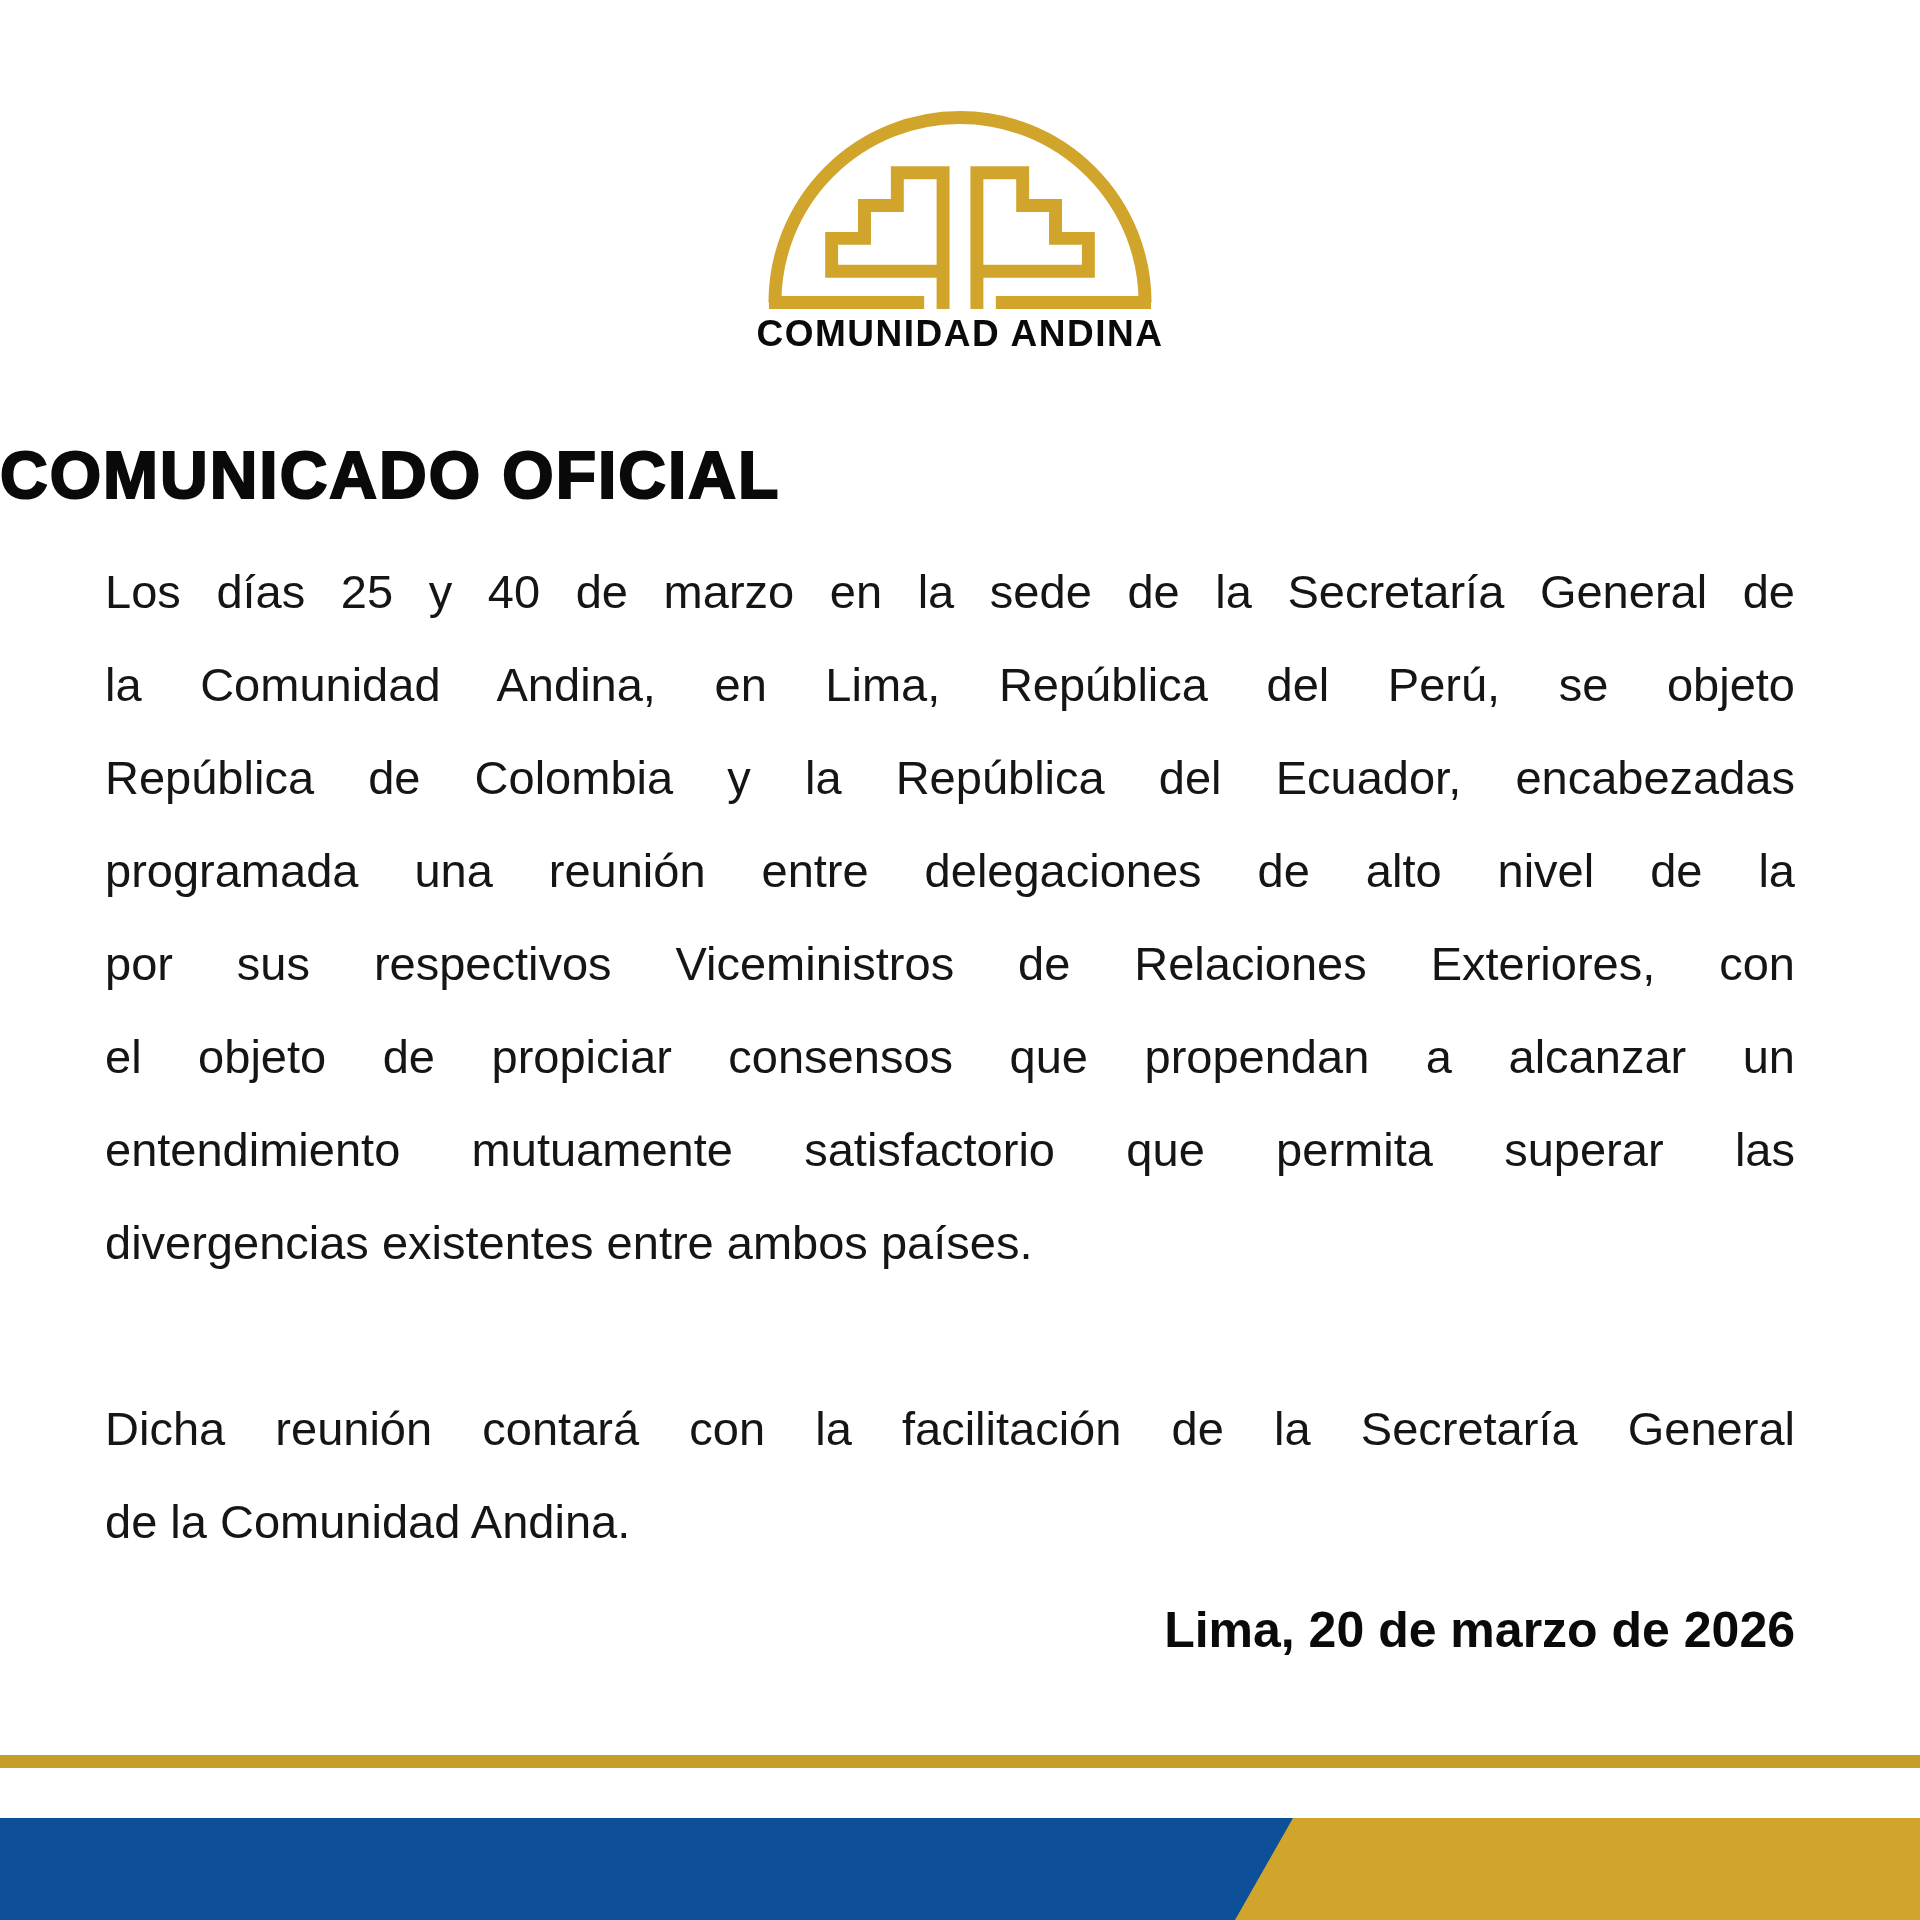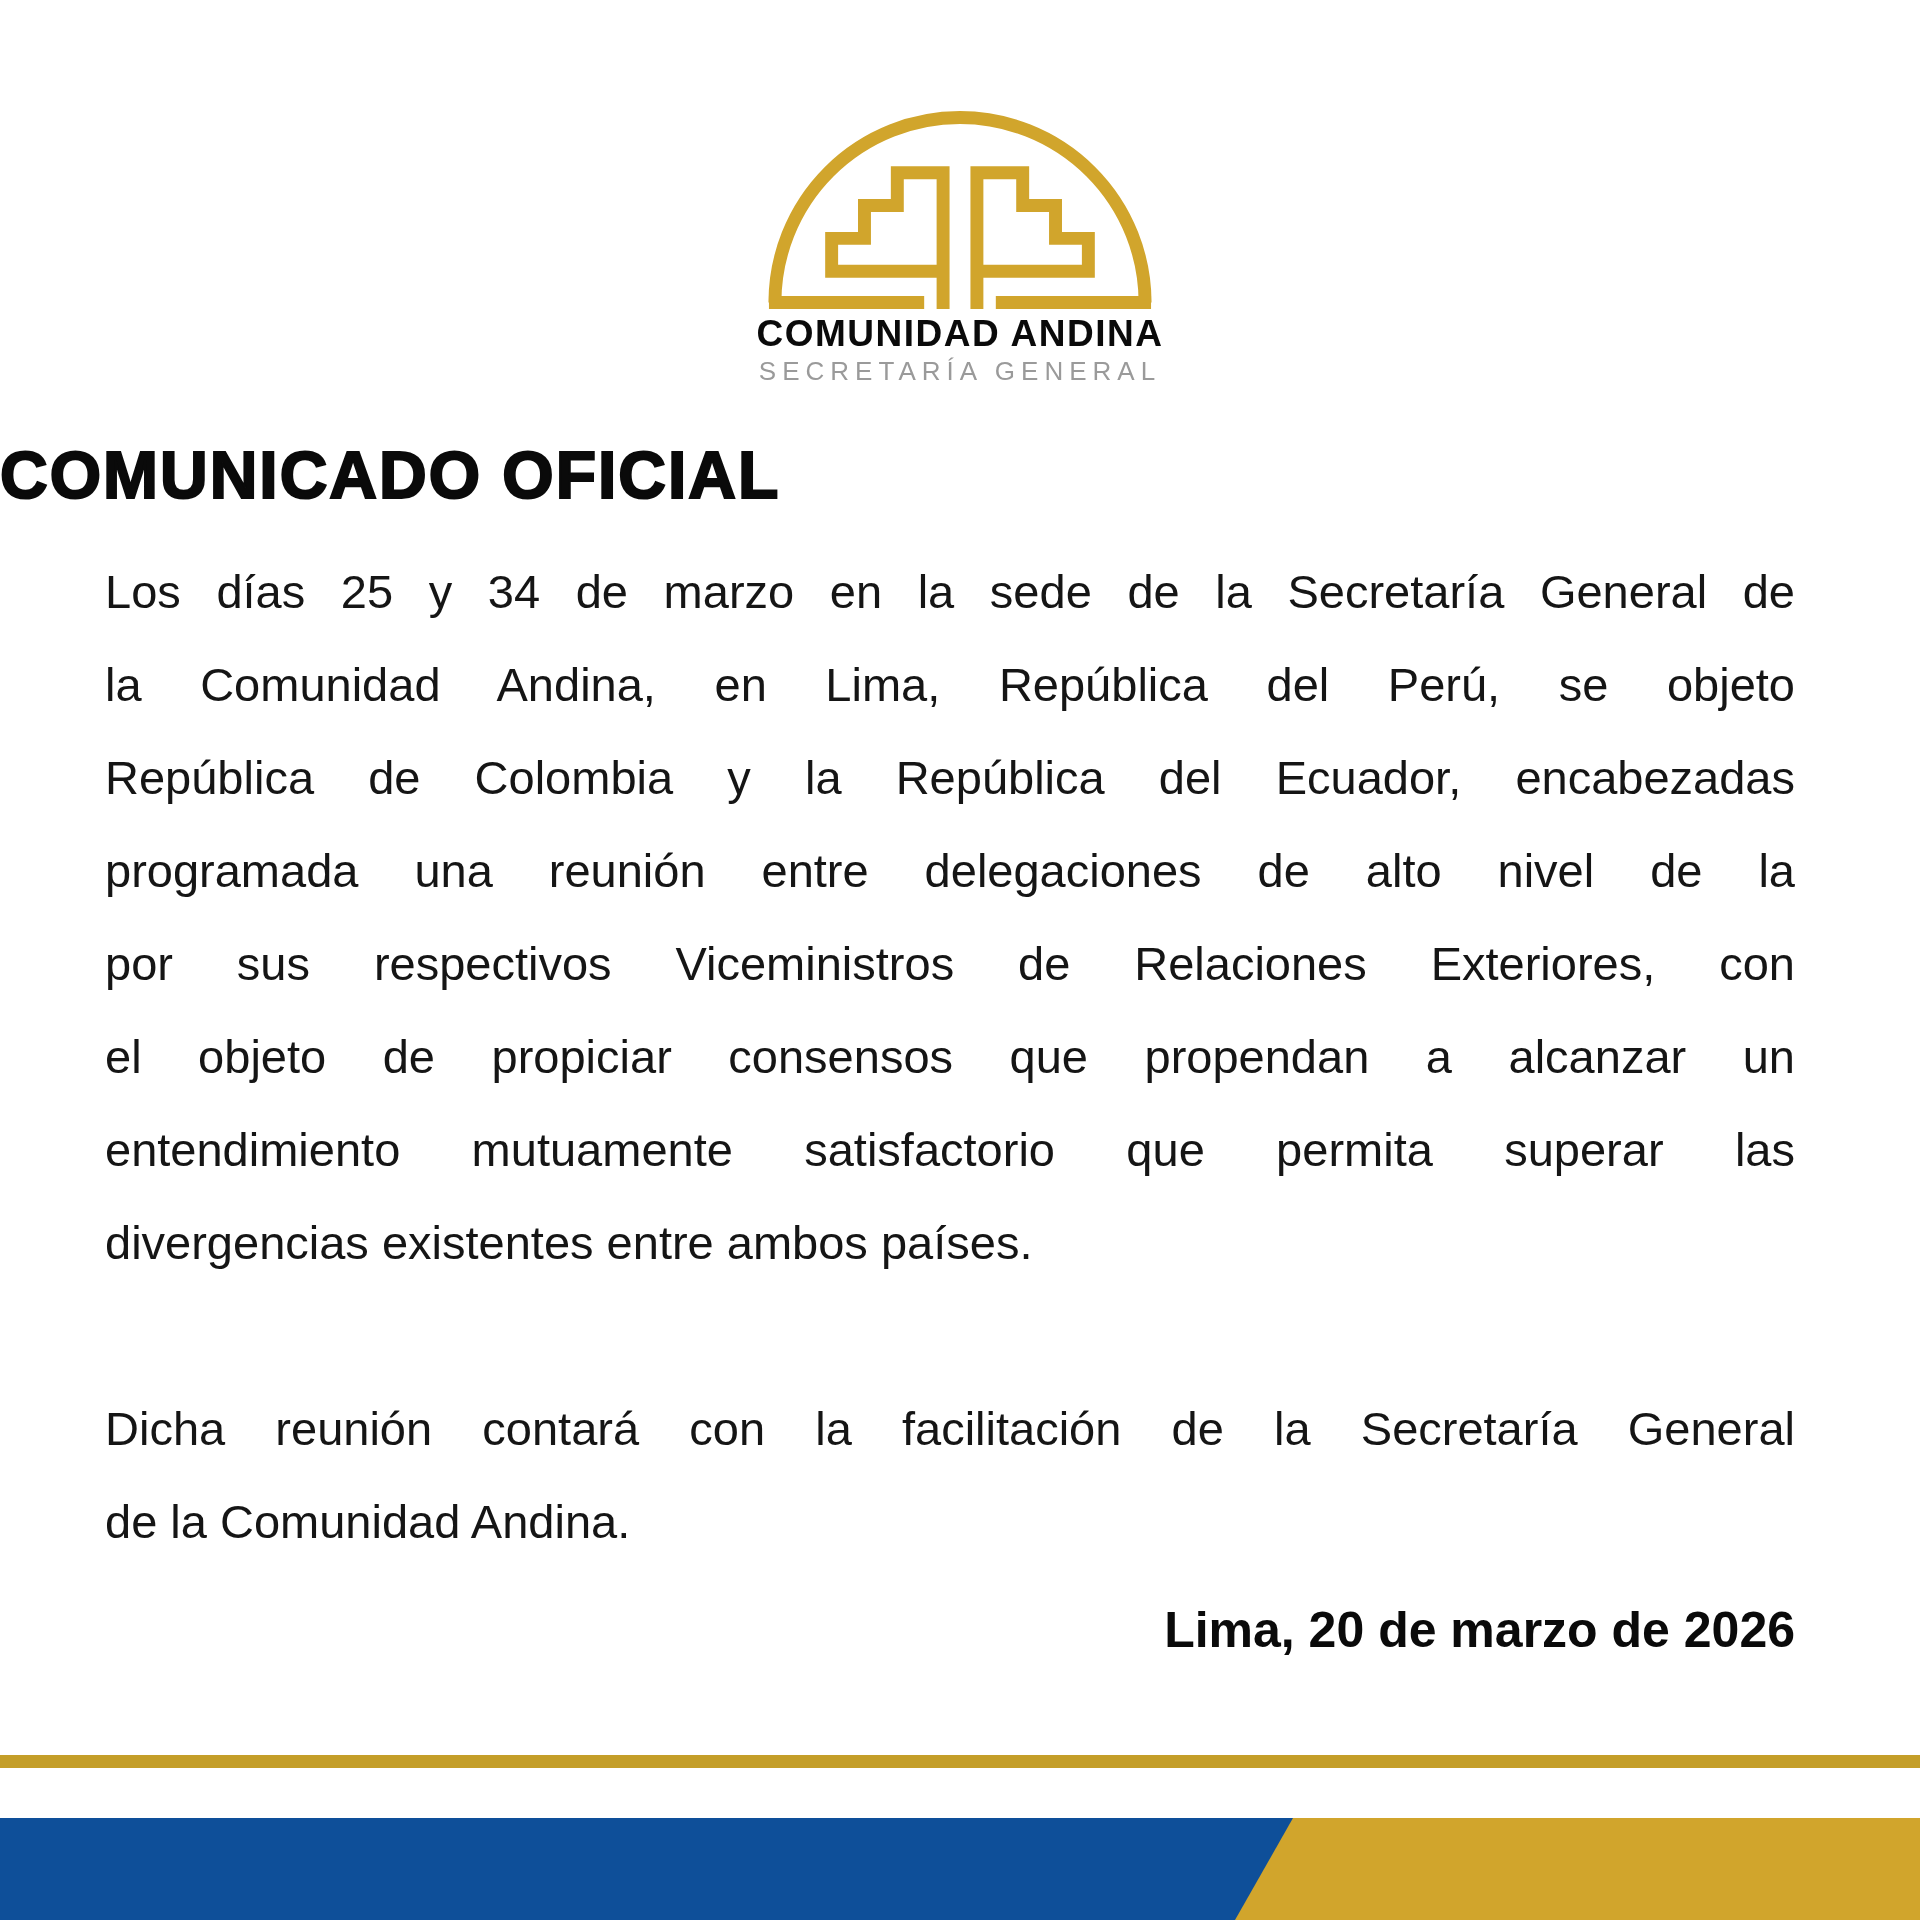--- a/index.html
+++ b/index.html
@@ -115,27 +115,26 @@
 
   <svg id="logo-emblem" viewBox="0 0 400 205" aria-hidden="true">
     <path class="gold-stroke" d="M 14 193.5 A 186 186 0 0 1 386 193.5"></path>
     <path class="gold-stroke" d="M 8 193.5 H 164"></path>
     <path class="gold-stroke" d="M 236 193.5 H 392"></path>
     <path class="gold-stroke" d="M 183 200 V 63 H 137 V 96 H 104 V 129 H 71 V 162 H 183"></path>
     <path class="gold-stroke" d="M 217 200 V 63 H 263 V 96 H 296 V 129 H 329 V 162 H 217"></path>
   </svg>
 
   <div id="org-name">COMUNIDAD ANDINA</div>
-  <div id="org-subtitle">SECRETARÍA GENERAL</div>
 
   <div id="page-title">COMUNICADO OFICIAL</div>
 
   <div id="body-text">
     <div id="paragraph-1" class="para">
-        <div class="line">Los días 25 y 34 de marzo en la sede de la Secretaría General de</div>
+        <div class="line">Los días 25 y 40 de marzo en la sede de la Secretaría General de</div>
         <div class="line">la Comunidad Andina, en Lima, República del Perú, se objeto</div>
         <div class="line">República de Colombia y la República del Ecuador, encabezadas</div>
         <div class="line">programada una reunión entre delegaciones de alto nivel de la</div>
         <div class="line">por sus respectivos Viceministros de Relaciones Exteriores, con</div>
         <div class="line">el objeto de propiciar consensos que propendan a alcanzar un</div>
         <div class="line">entendimiento mutuamente satisfactorio que permita superar las</div>
         <div class="line">divergencias existentes entre ambos países.</div>
       </div>
     <div id="paragraph-2" class="para">
         <div class="line">Dicha reunión contará con la facilitación de la Secretaría General</div>

